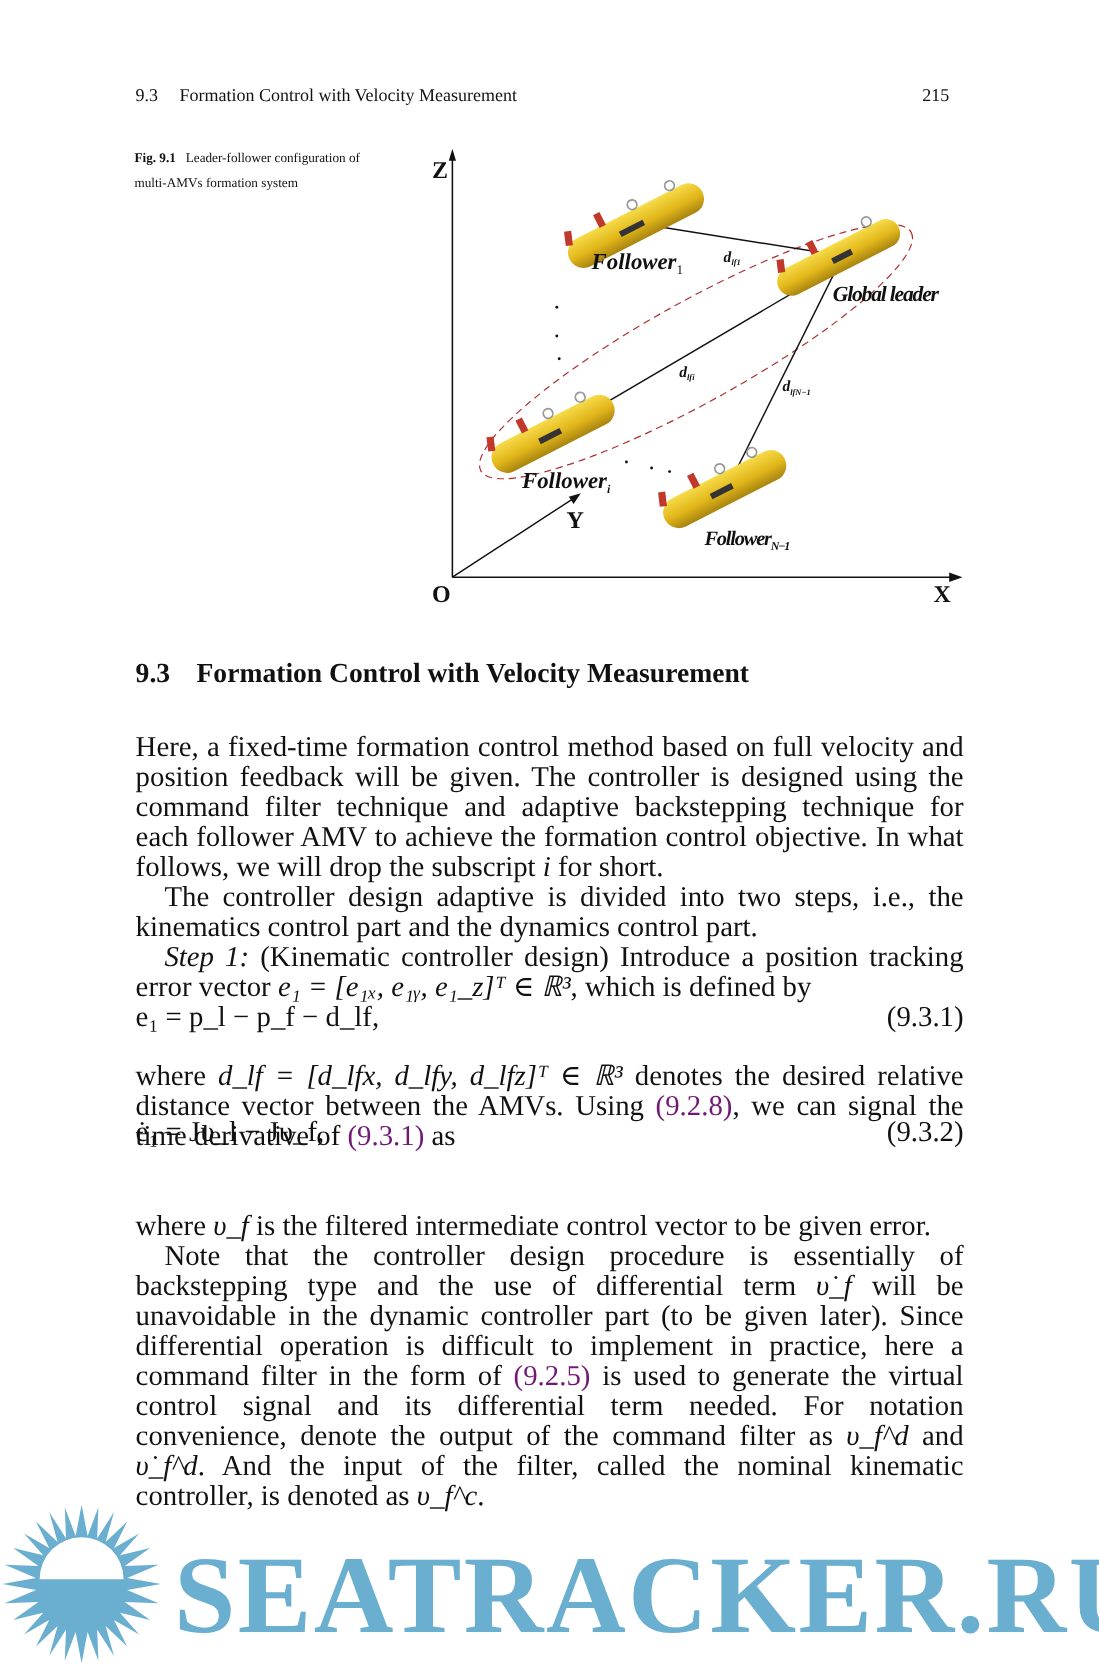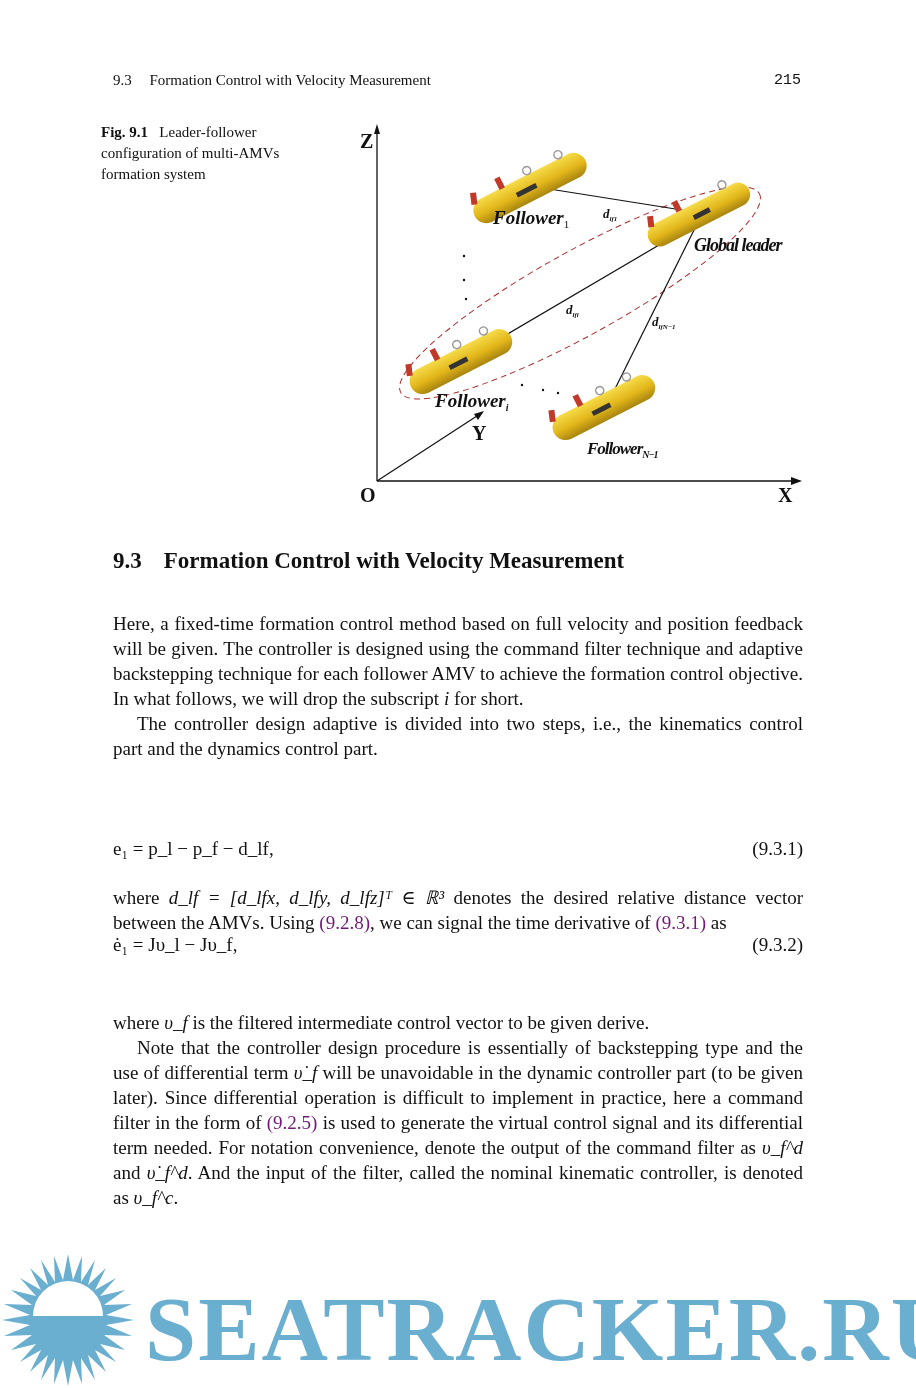--- a/index.html
+++ b/index.html
@@ -1,28 +1,28 @@
 <!DOCTYPE html>
 <html><head>
 <meta charset="utf-8">
 <style>
   html, body { margin: 0; padding: 0; background: #ffffff; }
   body { width: 916px; height: 1388px; position: relative; overflow: hidden; font-family: "Liberation Serif", "DejaVu Serif", serif; color: #111; }
   .running-head { position: absolute; top: 72px; left: 113px; width: 690px; font-size: 15px; }
   .running-head .num { margin-right: 14px; }
-  .running-head .page { position: absolute; right: 2px; top: 0; font-family: Liberation Mono, monospace; }
-  .caption { position: absolute; left: 101px; top: 122px; width: 200px; font-size: 15px; line-height: 21px; }
+  .running-head .page { position: absolute; right: 12px; top: 0; }
+  .caption { position: absolute; left: 112px; top: 122px; width: 200px; font-size: 11px; line-height: 21px; }
   .caption b { font-weight: bold; }
   .figure { position: absolute; left: 350px; top: 118px; width: 460px; height: 400px; }
   .figure svg { width: 460px; height: 400px; display: block; }
   .fig-label { font-family: "Liberation Serif", serif; font-style: italic; font-weight: bold; fill: #111; }
   .axis-label { font-family: "Liberation Serif", serif; font-weight: bold; fill: #111; }
   h2.section { position: absolute; left: 113px; top: 548px; margin: 0; font-size: 23px; font-weight: bold; }
   h2.section .sec-num { margin-right: 22px; }
-  .body { position: absolute; left: 113px; width: 690px; font-size: 19px; line-height: 25px; text-align: justify; }
+  .body { position: absolute; left: 113px; width: 690px; font-size: 24px; line-height: 25px; text-align: justify; }
   .body p { margin: 0; }
   .body p.indent { text-indent: 24px; }
   .eq { position: relative; height: 25px; }
   .eq .expr { position: absolute; left: 0; width: 690px; text-align: left; }
   .eq .eqnum { position: absolute; right: 0; }
   .ref { color: #701a75; }
   i.m { font-style: italic; }
   .watermark { position: absolute; left: 0; top: 1250px; width: 916px; height: 138px; }
   .wm-text { position: absolute; left: 145px; top: 1283px; font-family: "Liberation Serif", serif; font-weight: bold; font-size: 92px; letter-spacing: 2px; color: #6aaed0; line-height: 1; }
 </style>
@@ -119,20 +119,21 @@
   </svg>
 </div>
 
 <h2 class="section">
   <span class="sec-num">9.3</span><span>Formation Control with Velocity Measurement</span>
 </h2>
 
 <div class="body" style="top:611px;">
   <p><span>Here, a fixed-time formation control method based on full velocity and position feedback will be given. The controller is designed using the command filter technique and adaptive backstepping technique for each follower AMV to achieve the formation control objective. In what follows, we will drop the subscript </span><i class="m">i</i><span> for short.</span></p>
   <p class="indent">The controller design adaptive is divided into two steps, i.e., the kinematics control part and the dynamics control part.</p>
+  <p class="indent"><i>Step 1:</i><span> (Kinematic controller design) Introduce a position tracking error vector </span><i class="m">e₁ = [e₁ₓ, e₁ᵧ, e₁_z]ᵀ ∈ ℝ³</i><span>, which is defined by</span></p>
 </div>
 
 <div class="body" style="top:836px;">
   <div class="eq">
     <span class="expr">e₁ = p_l − p_f − d_lf,</span>
     <span class="eqnum">(9.3.1)</span>
   </div>
 </div>
 
 <div class="body" style="top:885px;">
@@ -140,21 +141,21 @@
 </div>
 
 <div class="body" style="top:932px;">
   <div class="eq">
     <span class="expr">ė₁ = Jυ_l − Jυ_f,</span>
     <span class="eqnum">(9.3.2)</span>
   </div>
 </div>
 
 <div class="body" style="top:1010px;">
-  <p><span>where </span><i class="m">υ_f</i><span> is the filtered intermediate control vector to be given derive.</span></p>
+  <p><span>where </span><i class="m">υ_f</i><span> is the filtered intermediate control vector to be given error.</span></p>
   <p class="indent"><span>Note that the controller design procedure is essentially of backstepping type and the use of differential term </span><i class="m">υ̇_f</i><span> will be unavoidable in the dynamic controller part (to be given later). Since differential operation is difficult to implement in practice, here a command filter in the form of </span><span class="ref">(9.2.5)</span><span> is used to generate the virtual control signal and its differential term needed. For notation convenience, denote the output of the command filter as </span><i class="m">υ_f^d</i><span> and </span><i class="m">υ̇_f^d</i><span>. And the input of the filter, called the nominal kinematic controller, is denoted as </span><i class="m">υ_f^c</i><span>.</span></p>
 </div>
 
 <svg class="watermark" viewBox="0 0 916 138">
   <g transform="translate(68,70)" fill="#6aaed0">
     <polygon id="rays" points="0,-66 5,-40 14,-64 13,-38 27,-60 20,-35 38,-52 27,-30 48,-42 32,-24 57,-30 36,-15 64,-16 38,-5 66,0 38,5 64,16 36,15 57,30 32,24 48,42 27,30 38,52 20,35 27,60 13,38 14,64 5,40 0,66 -5,40 -14,64 -13,38 -27,60 -20,35 -38,52 -27,30 -48,42 -32,24 -57,30 -36,15 -64,16 -38,5 -66,0 -38,-5 -64,-16 -36,-15 -57,-30 -32,-24 -48,-42 -27,-30 -38,-52 -20,-35 -27,-60 -13,-38 -14,-64 -5,-40"></polygon>
     <circle r="37" fill="#6aaed0"></circle>
     <path d="M -35 -4 A 35 35 0 0 1 35 -4 Z" fill="#ffffff"></path>
   </g>
 </svg>

